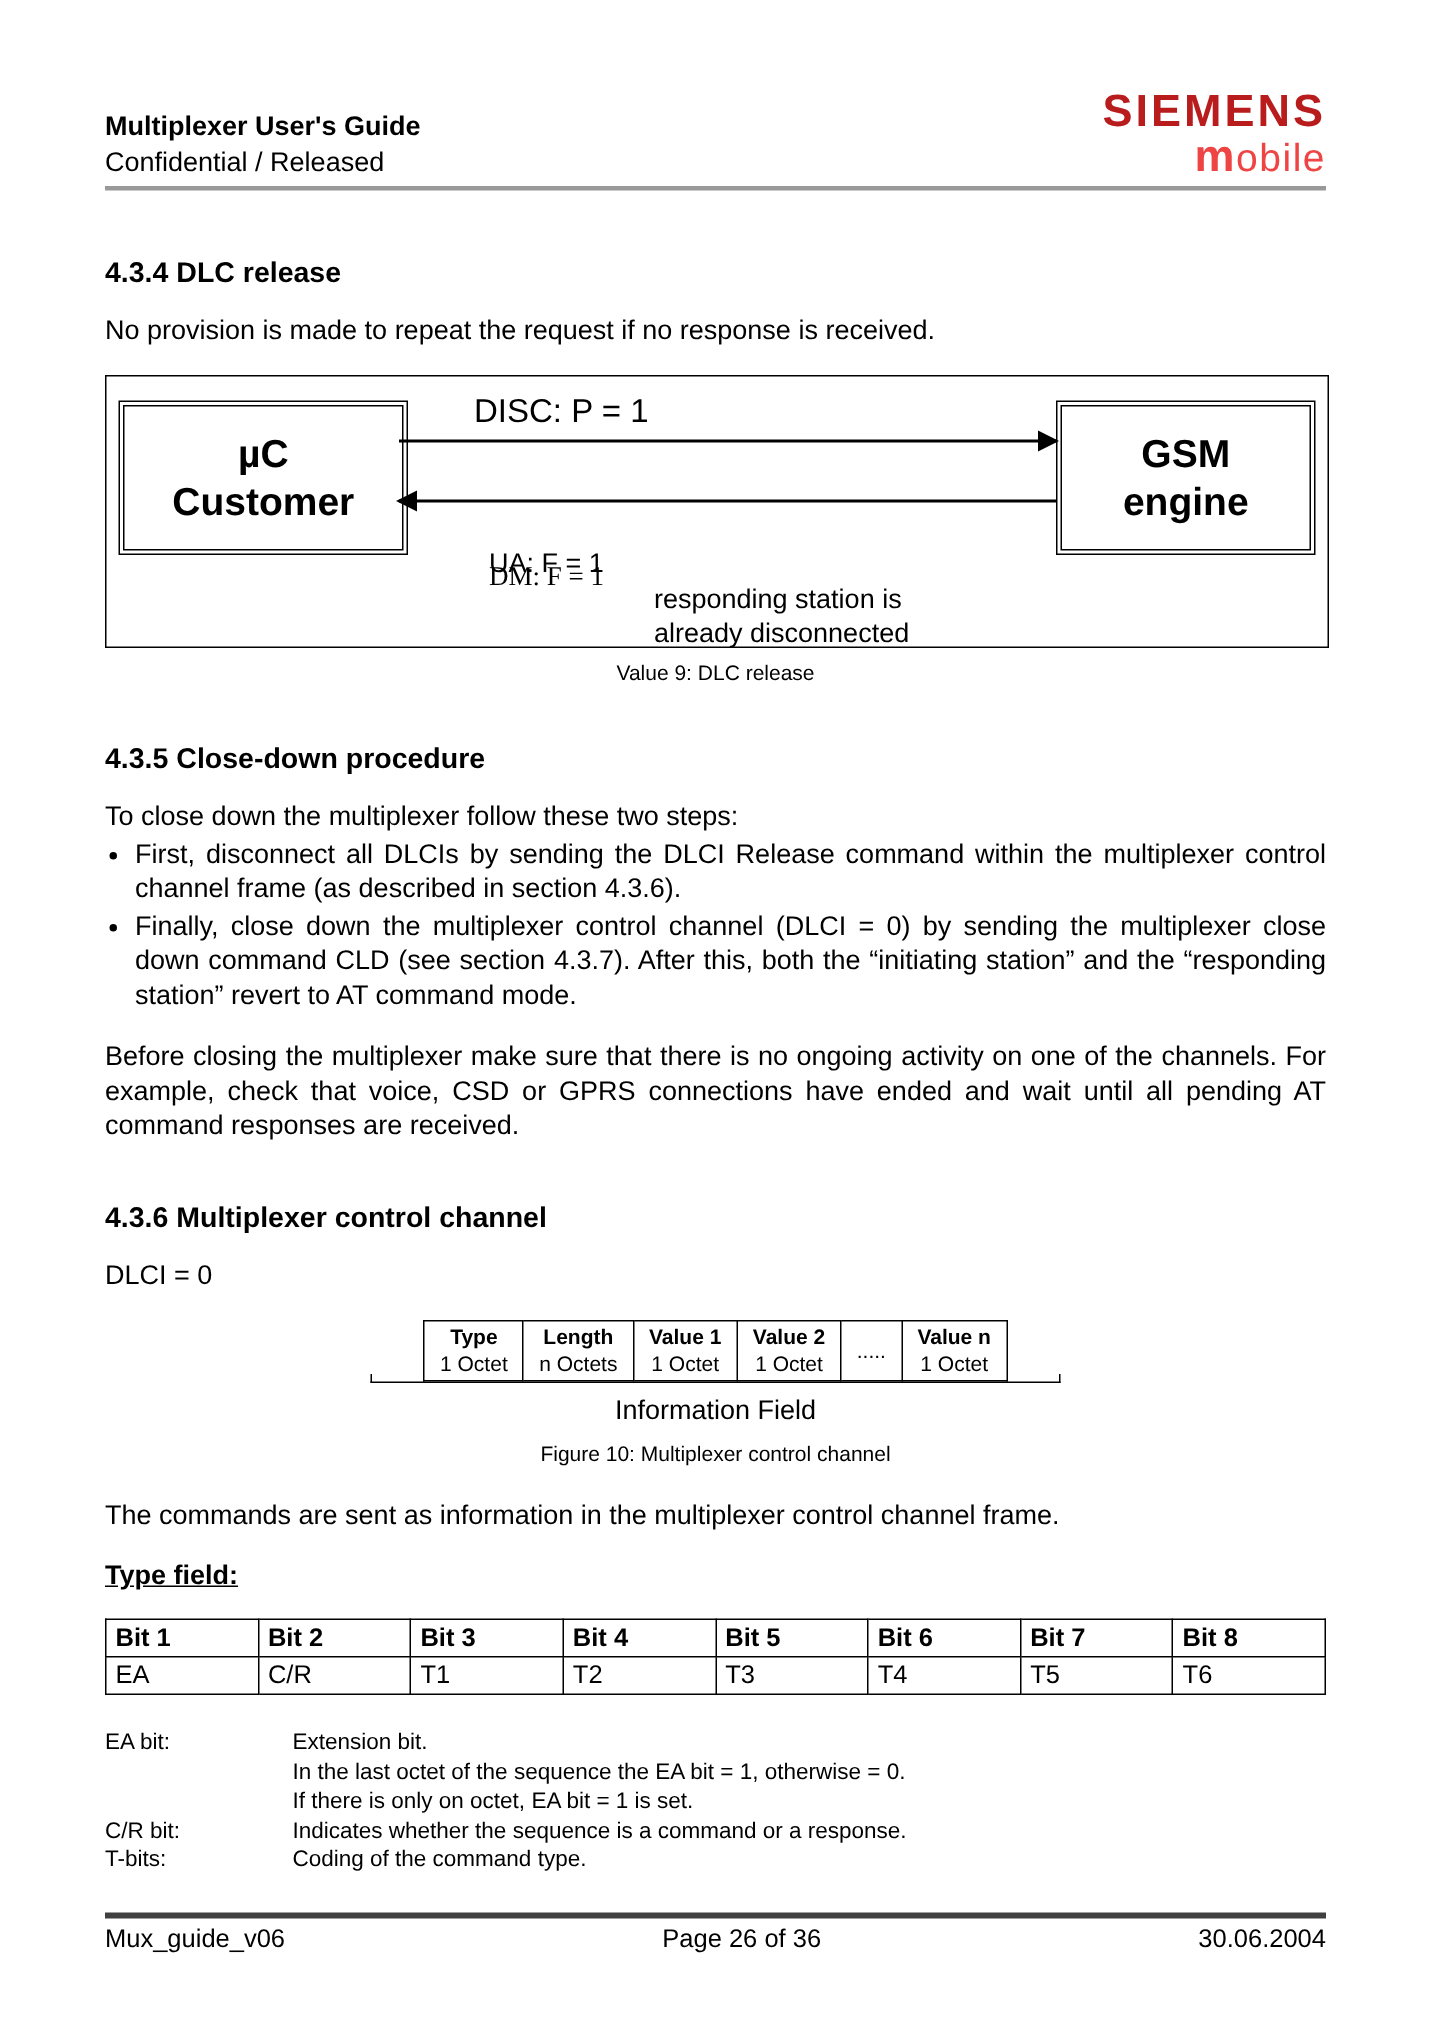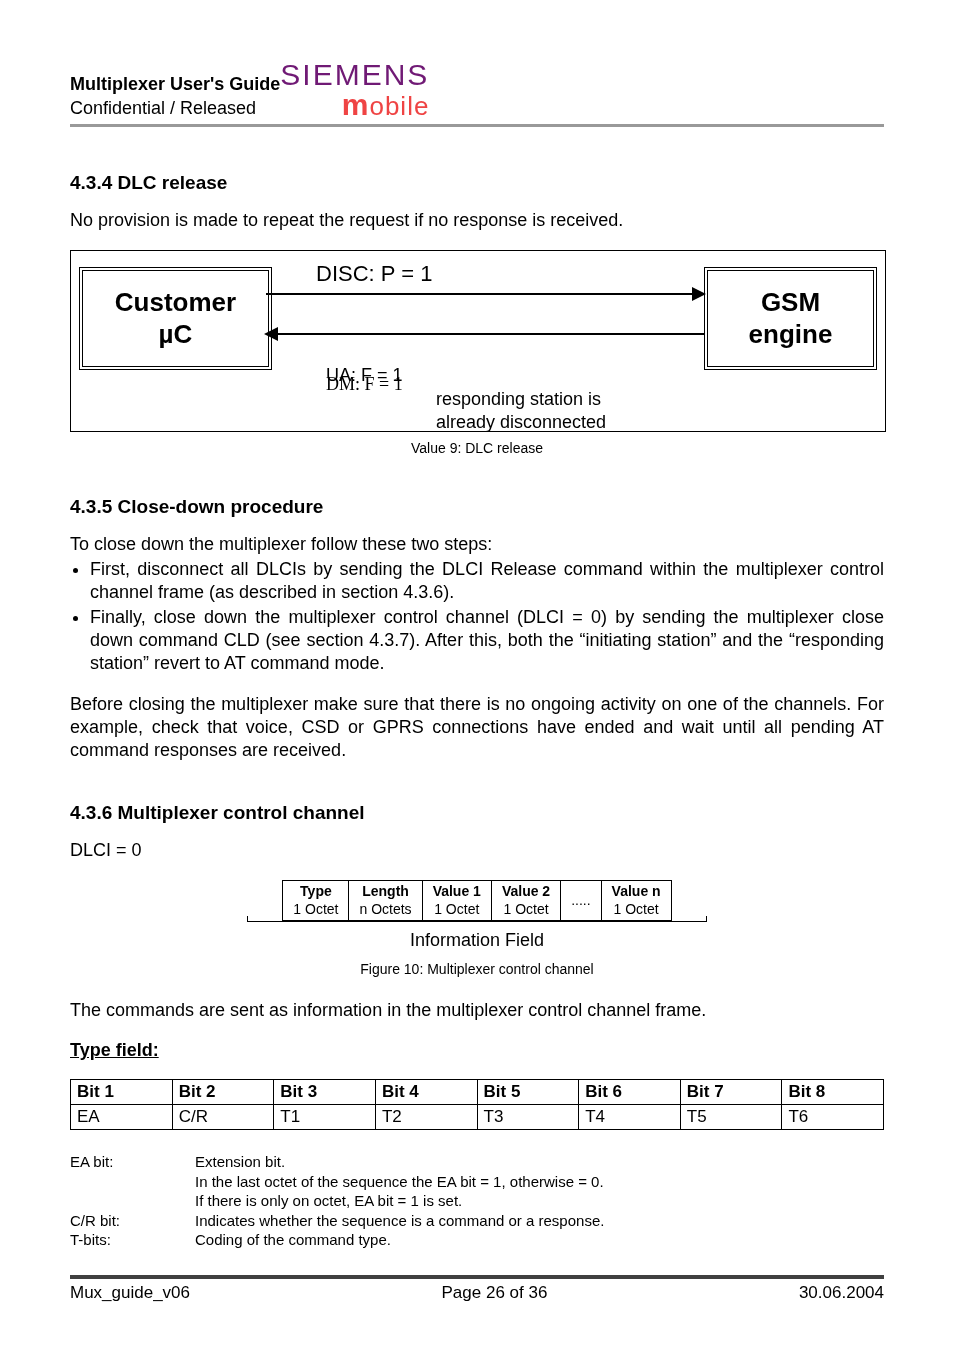--- a/index.html
+++ b/index.html
@@ -9,35 +9,36 @@
     height: 1351px;
     font-family: Arial, Helvetica, sans-serif;
     color: #000;
     position: relative;
     box-sizing: border-box;
     padding: 60px 70px 0 70px;
     font-size: 18px;
   }
   .header-row {
     display: flex;
+    justify-content: space-between;
     align-items: flex-end;
     border-bottom: 3px solid #999;
     padding-bottom: 4px;
     margin-bottom: 45px;
   }
   .header-left { line-height: 1.3; }
   .header-title { font-weight: bold; font-size: 18px; }
   .header-sub { font-size: 18px; }
   .brand { text-align: right; line-height: 1.0; }
   .brand-siemens {
     font-family: Arial, sans-serif;
-    font-weight: 400;
+    font-weight: 700;
     font-size: 30px;
     letter-spacing: 2px;
-    color: #701a75;
+    color: #b91c1c;
   }
   .brand-mobile {
     color: #ef4444;
     font-size: 26px;
     font-weight: 400;
     letter-spacing: 1px;
   }
   .brand-mobile .m {
     font-weight: 900;
     font-size: 30px;
@@ -184,22 +185,22 @@
     <div class="brand-siemens">SIEMENS</div>
     <div class="brand-mobile"><span class="m">m</span><span>obile</span></div>
   </div>
 </div>
 
 <h3 class="section">4.3.4  DLC release</h3>
 <p>No provision is made to repeat the request if no response is received.</p>
 
 <div class="fig9">
   <div class="box customer-box">
+    <span>µC</span>
     <span>Customer</span>
-    <span>µC</span>
   </div>
   <div class="box gsm-box">
     <span>GSM</span>
     <span>engine</span>
   </div>
   <div class="disc-label">DISC: P = 1</div>
   <div class="arrow-right"></div>
   <div class="arrow-left"></div>
   <div class="ua-label">UA: F = 1</div>
   <div class="dm-label">DM: F = 1</div>

